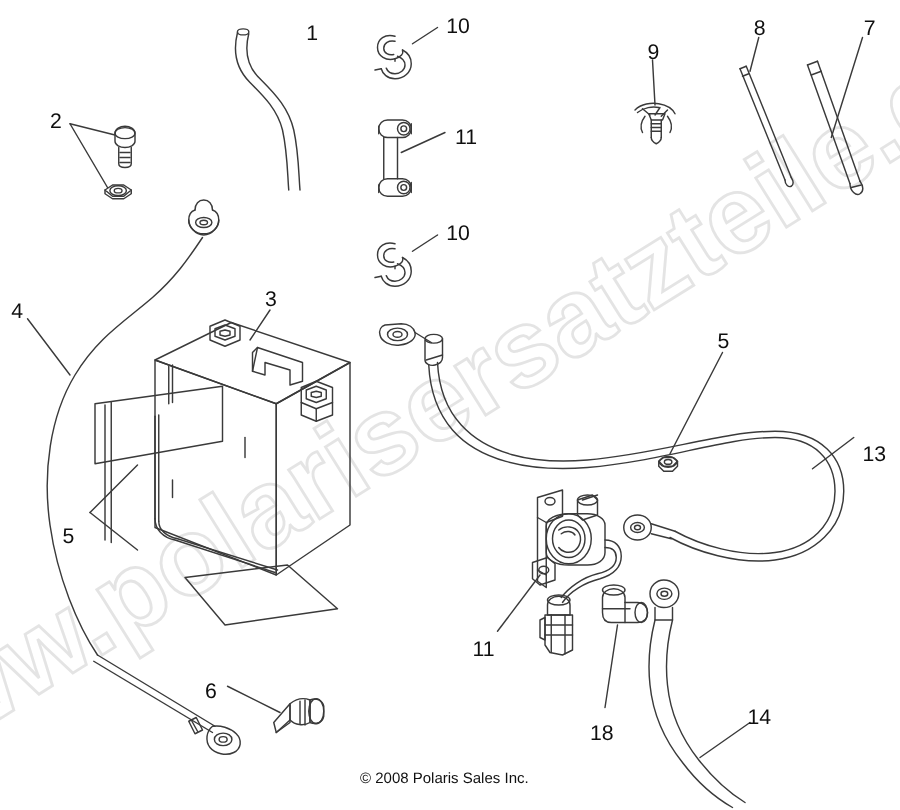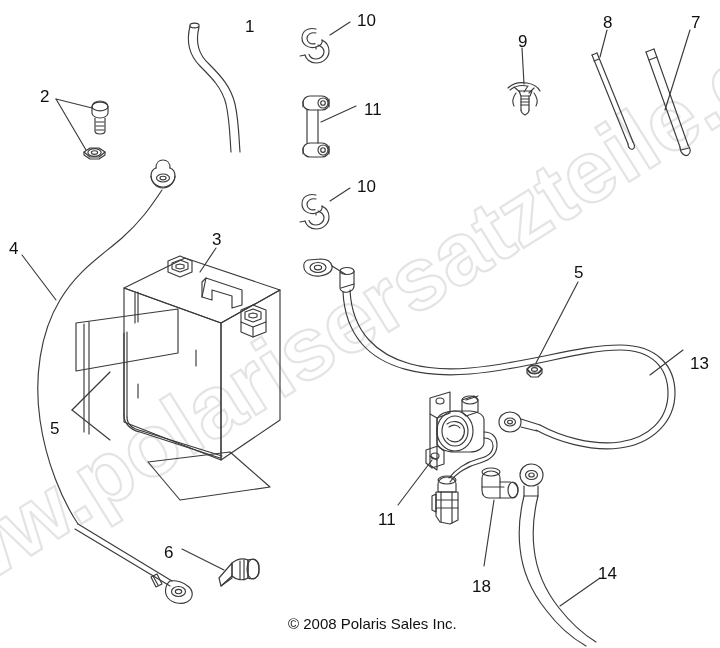--- a/index.html
+++ b/index.html
@@ -13,21 +13,21 @@
     color:#0f0f0f;
     line-height:1;
     white-space:nowrap;
     letter-spacing:0px;
   }
   #copyright{
     position:absolute;
     left:288px;
     top:615px;
     font-family:"Liberation Sans",sans-serif;
-    font-size:15px;
+    font-size:12px;
     color:#111;
     white-space:nowrap;
   }
   .wm-layer{position:absolute;left:0;top:0;width:720px;height:648px;pointer-events:none;}
 </style>
 </head>
 <body>
 
 <div id="stage">
 

